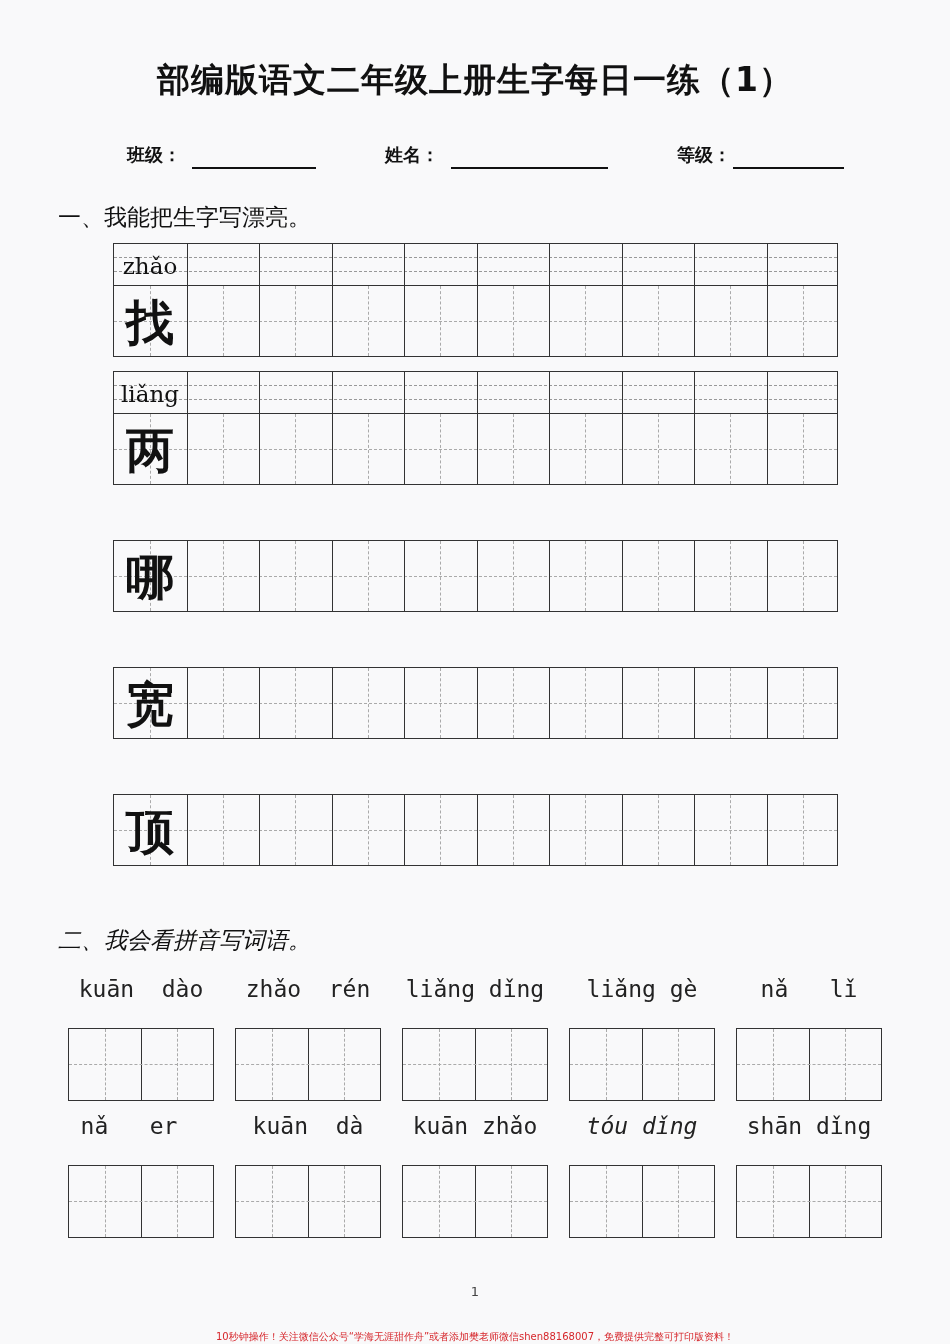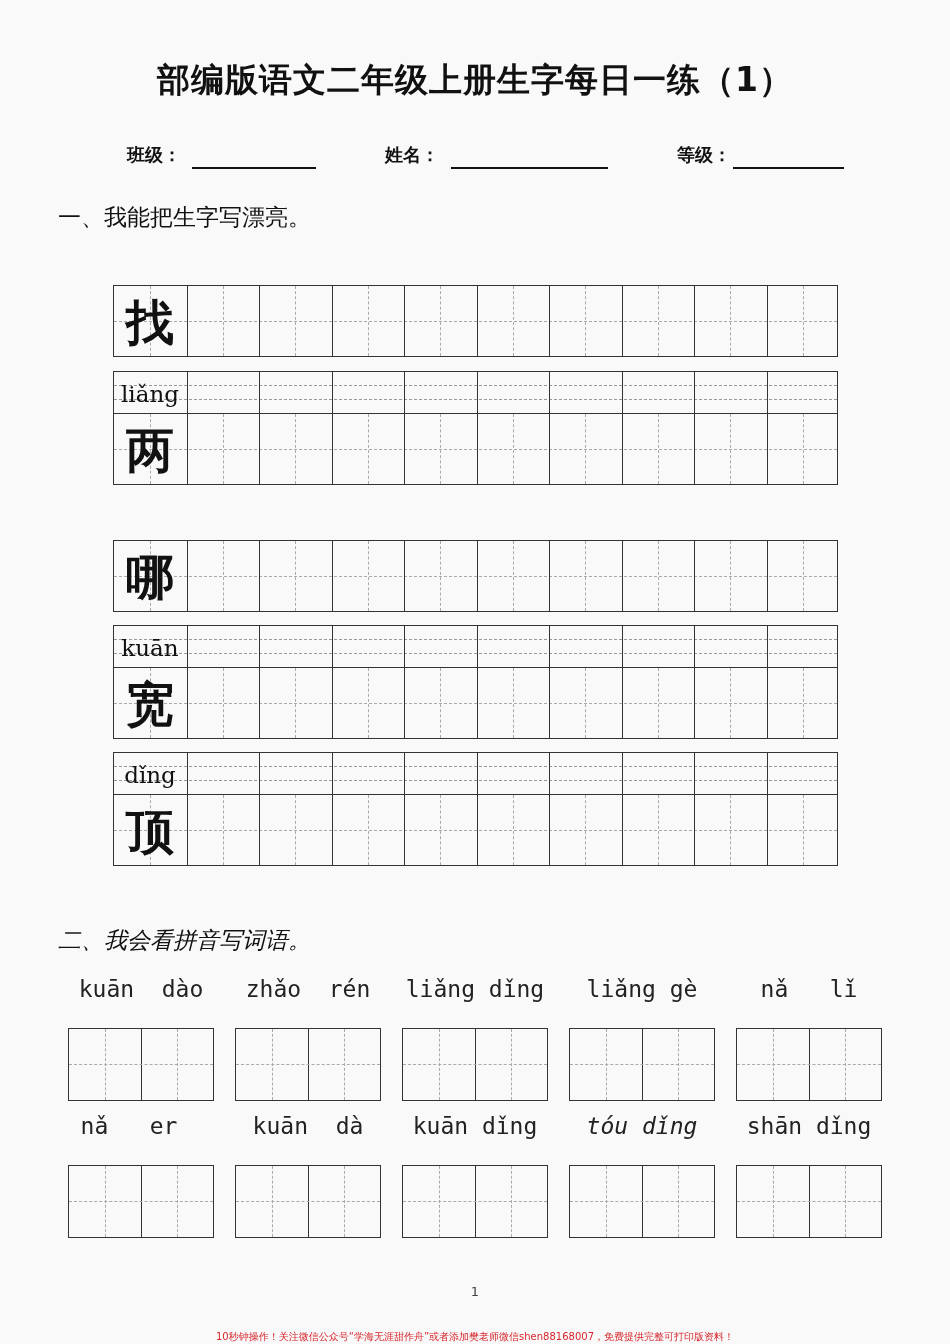--- a/index.html
+++ b/index.html
@@ -63,20 +63,34 @@
   <span class="info-item" style="left:385px;">姓名：</span>
   <div class="info-line" style="left:451px;width:157px;"></div>
   <span class="info-item" style="left:677px;">等级：</span>
   <div class="info-line" style="left:733px;width:111px;"></div>
 </div>
 
 <div class="section-title" style="top:202px;">一、我能把生字写漂亮。</div>
 
 <div id="blocks">
     <div class="block" style="top: 243px;">
+      <div class="py-row">
+        <div class="py-line" style="top:13px"></div>
+        <div class="py-line" style="top:27px"></div>
+        <div class="vsep" style="left:72.5px"></div>
+        <div class="vsep" style="left:145px"></div>
+        <div class="vsep" style="left:217.5px"></div>
+        <div class="vsep" style="left:290px"></div>
+        <div class="vsep" style="left:362.5px"></div>
+        <div class="vsep" style="left:435px"></div>
+        <div class="vsep" style="left:507.5px"></div>
+        <div class="vsep" style="left:580px"></div>
+        <div class="vsep" style="left:652.5px"></div>
+        <div class="py-text">zhǎo</div>
+      </div>
       <div class="char-row">
         <div class="hdash" style="top:35px"></div>
         <div class="vdash" style="left:36.25px"></div>
         <div class="vsep" style="left:72.5px"></div>
         <div class="vdash" style="left:108.75px"></div>
         <div class="vsep" style="left:145px"></div>
         <div class="vdash" style="left:181.25px"></div>
         <div class="vsep" style="left:217.5px"></div>
         <div class="vdash" style="left:253.75px"></div>
         <div class="vsep" style="left:290px"></div>
@@ -152,34 +166,20 @@
         <div class="vsep" style="left:507.5px"></div>
         <div class="vdash" style="left:543.75px"></div>
         <div class="vsep" style="left:580px"></div>
         <div class="vdash" style="left:616.25px"></div>
         <div class="vsep" style="left:652.5px"></div>
         <div class="vdash" style="left:688.75px"></div>
         <div class="char-text">哪</div>
       </div>
     </div>
     <div class="block" style="top: 625px;">
-      <div class="py-row">
-        <div class="py-line" style="top:13px"></div>
-        <div class="py-line" style="top:27px"></div>
-        <div class="vsep" style="left:72.5px"></div>
-        <div class="vsep" style="left:145px"></div>
-        <div class="vsep" style="left:217.5px"></div>
-        <div class="vsep" style="left:290px"></div>
-        <div class="vsep" style="left:362.5px"></div>
-        <div class="vsep" style="left:435px"></div>
-        <div class="vsep" style="left:507.5px"></div>
-        <div class="vsep" style="left:580px"></div>
-        <div class="vsep" style="left:652.5px"></div>
-        <div class="py-text">kuān</div>
-      </div>
       <div class="char-row">
         <div class="hdash" style="top:35px"></div>
         <div class="vdash" style="left:36.25px"></div>
         <div class="vsep" style="left:72.5px"></div>
         <div class="vdash" style="left:108.75px"></div>
         <div class="vsep" style="left:145px"></div>
         <div class="vdash" style="left:181.25px"></div>
         <div class="vsep" style="left:217.5px"></div>
         <div class="vdash" style="left:253.75px"></div>
         <div class="vsep" style="left:290px"></div>
@@ -191,34 +191,20 @@
         <div class="vsep" style="left:507.5px"></div>
         <div class="vdash" style="left:543.75px"></div>
         <div class="vsep" style="left:580px"></div>
         <div class="vdash" style="left:616.25px"></div>
         <div class="vsep" style="left:652.5px"></div>
         <div class="vdash" style="left:688.75px"></div>
         <div class="char-text">宽</div>
       </div>
     </div>
     <div class="block" style="top: 752px;">
-      <div class="py-row">
-        <div class="py-line" style="top:13px"></div>
-        <div class="py-line" style="top:27px"></div>
-        <div class="vsep" style="left:72.5px"></div>
-        <div class="vsep" style="left:145px"></div>
-        <div class="vsep" style="left:217.5px"></div>
-        <div class="vsep" style="left:290px"></div>
-        <div class="vsep" style="left:362.5px"></div>
-        <div class="vsep" style="left:435px"></div>
-        <div class="vsep" style="left:507.5px"></div>
-        <div class="vsep" style="left:580px"></div>
-        <div class="vsep" style="left:652.5px"></div>
-        <div class="py-text">dǐng</div>
-      </div>
       <div class="char-row">
         <div class="hdash" style="top:35px"></div>
         <div class="vdash" style="left:36.25px"></div>
         <div class="vsep" style="left:72.5px"></div>
         <div class="vdash" style="left:108.75px"></div>
         <div class="vsep" style="left:145px"></div>
         <div class="vdash" style="left:181.25px"></div>
         <div class="vsep" style="left:217.5px"></div>
         <div class="vdash" style="left:253.75px"></div>
         <div class="vsep" style="left:290px"></div>
@@ -283,21 +269,21 @@
       <div class="vdash" style="left:108px"></div>
       <div class="hdash" style="top:35px"></div>
     </div>
     <div class="word-py" style="left: 225px; top: 1113px;">kuān  dà</div>
     <div class="word-box" style="left: 235px; top: 1165px;">
       <div class="vsep" style="left:72px"></div>
       <div class="vdash" style="left:36px"></div>
       <div class="vdash" style="left:108px"></div>
       <div class="hdash" style="top:35px"></div>
     </div>
-    <div class="word-py" style="left: 392px; top: 1113px;">kuān dǐng</div>
+    <div class="word-py" style="left: 392px; top: 1113px;">kuān zhǎo</div>
     <div class="word-box" style="left: 402px; top: 1165px;">
       <div class="vsep" style="left:72px"></div>
       <div class="vdash" style="left:36px"></div>
       <div class="vdash" style="left:108px"></div>
       <div class="hdash" style="top:35px"></div>
     </div>
     <div class="word-py" style="left: 559px; top: 1113px; font-style: italic;">tóu dǐng</div>
     <div class="word-box" style="left: 569px; top: 1165px;">
       <div class="vsep" style="left:72px"></div>
       <div class="vdash" style="left:36px"></div>

